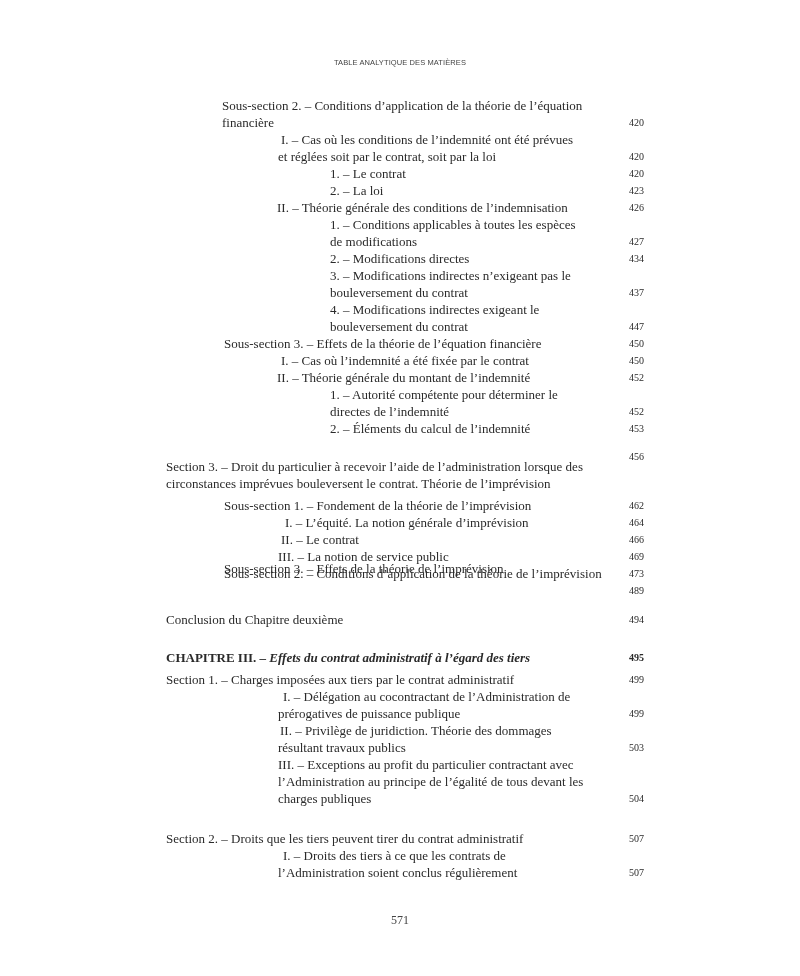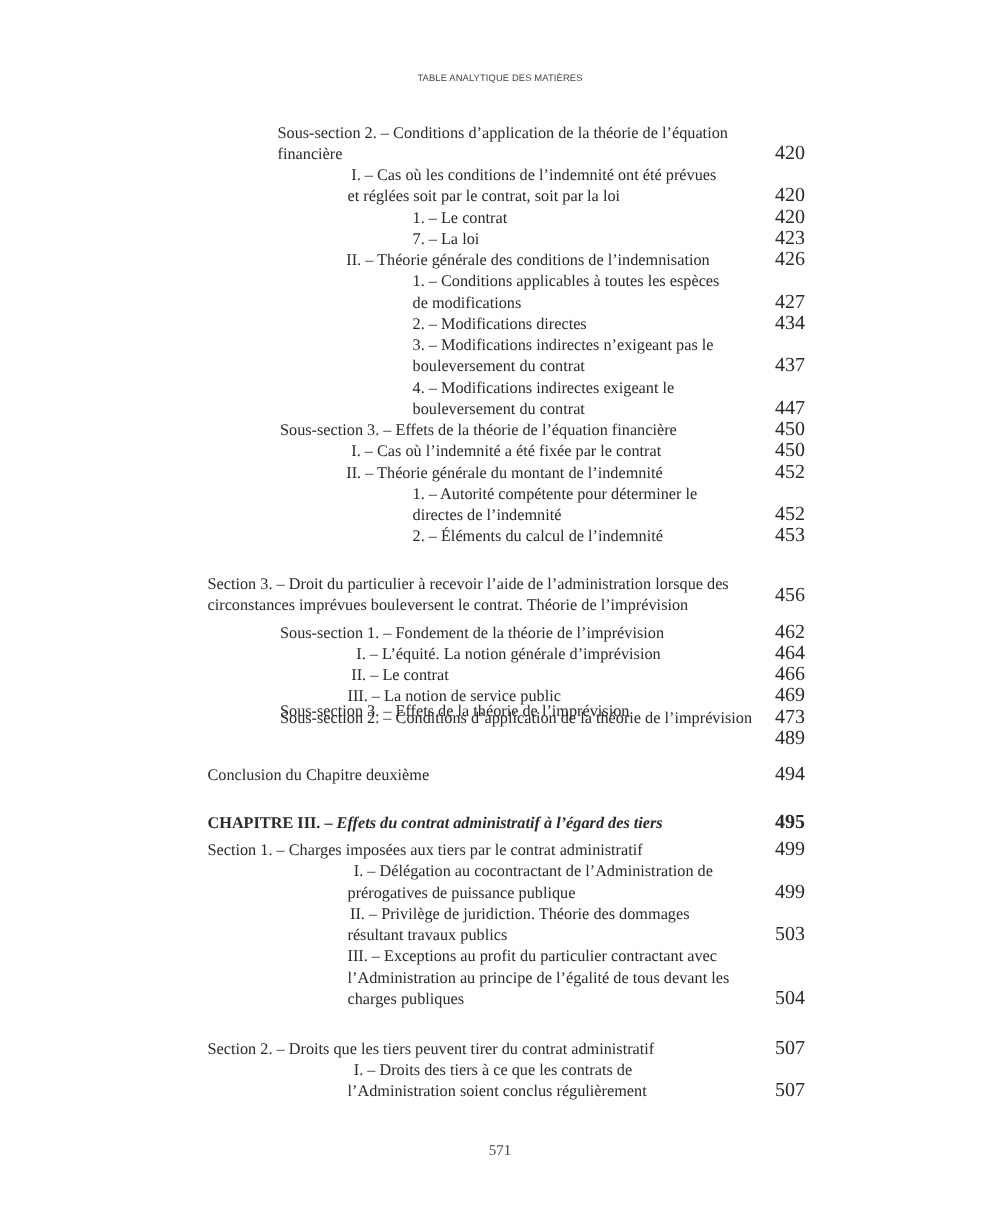--- a/index.html
+++ b/index.html
@@ -1,38 +1,38 @@
 <!DOCTYPE html>
 <html><head>
 <meta charset="utf-8">
 <style>
   html, body { margin:0; padding:0; background:#ffffff; }
   body { width:800px; height:976px; position:relative; overflow:hidden; font-family:"Liberation Serif", serif; color:#2a2a2a; }
   .header { position:absolute; top:58px; left:0; width:800px; text-align:center; font-family:"Liberation Sans", sans-serif; font-size:7.5px; color:#444; letter-spacing:0.1px; }
   .line { position:absolute; font-size:13px; line-height:17px; white-space:nowrap; }
-  .num { position:absolute; left:600px; width:44px; text-align:right; font-size:16px; line-height:17px; }
+  .num { position:absolute; left:600px; width:44px; text-align:right; font-size:10px; line-height:17px; }
   .bold { font-weight:bold; }
   .ital { font-style:italic; }
   .footer { position:absolute; top:913px; left:0; width:800px; text-align:center; font-size:12px; color:#444; }
 </style>
 </head>
 <body>
 
 <div class="header">TABLE ANALYTIQUE DES MATIÈRES</div>
 
 <div id="toc">
     <div class="line" style="left: 222px; top: 97px;">Sous-section 2. – Conditions d’application de la théorie de l’équation</div>
     <div class="line" style="left: 222px; top: 114px;">financière</div>
     <div class="num" style="top: 114px;">420</div>
     <div class="line" style="left: 281px; top: 131px;">I. – Cas où les conditions de l’indemnité ont été prévues</div>
     <div class="line" style="left: 278px; top: 148px;">et réglées soit par le contrat, soit par la loi</div>
     <div class="num" style="top: 148px;">420</div>
     <div class="line" style="left: 330px; top: 165px;">1. – Le contrat</div>
     <div class="num" style="top: 165px;">420</div>
-    <div class="line" style="left: 330px; top: 182px;">7. – La loi</div>
+    <div class="line" style="left: 330px; top: 182px;">2. – La loi</div>
     <div class="num" style="top: 182px;">423</div>
     <div class="line" style="left: 277px; top: 199px;">II. – Théorie générale des conditions de l’indemnisation</div>
     <div class="num" style="top: 199px;">426</div>
     <div class="line" style="left: 330px; top: 216px;">1. – Conditions applicables à toutes les espèces</div>
     <div class="line" style="left: 330px; top: 233px;">de modifications</div>
     <div class="num" style="top: 233px;">427</div>
     <div class="line" style="left: 330px; top: 250px;">2. – Modifications directes</div>
     <div class="num" style="top: 250px;">434</div>
     <div class="line" style="left: 330px; top: 267px;">3. – Modifications indirectes n’exigeant pas le</div>
     <div class="line" style="left: 330px; top: 284px;">bouleversement du contrat</div>
@@ -46,21 +46,21 @@
     <div class="num" style="top: 352px;">450</div>
     <div class="line" style="left: 277px; top: 369px;">II. – Théorie générale du montant de l’indemnité</div>
     <div class="num" style="top: 369px;">452</div>
     <div class="line" style="left: 330px; top: 386px;">1. – Autorité compétente pour déterminer le</div>
     <div class="line" style="left: 330px; top: 403px;">directes de l’indemnité</div>
     <div class="num" style="top: 403px;">452</div>
     <div class="line" style="left: 330px; top: 420px;">2. – Éléments du calcul de l’indemnité</div>
     <div class="num" style="top: 420px;">453</div>
     <div class="line" style="left: 166px; top: 458px;">Section 3. – Droit du particulier à recevoir l’aide de l’administration lorsque des</div>
     <div class="line" style="left: 166px; top: 475px;">circonstances imprévues bouleversent le contrat. Théorie de l’imprévision</div>
-    <div class="num" style="top: 468px; text-align: right;">456</div>
+    <div class="num" style="top: 448px; text-align: right;">456</div>
     <div class="line" style="left: 224px; top: 497px;">Sous-section 1. – Fondement de la théorie de l’imprévision</div>
     <div class="num" style="top: 497px;">462</div>
     <div class="line" style="left: 285px; top: 514px;">I. – L’équité. La notion générale d’imprévision</div>
     <div class="num" style="top: 514px;">464</div>
     <div class="line" style="left: 281px; top: 531px;">II. – Le contrat</div>
     <div class="num" style="top: 531px;">466</div>
     <div class="line" style="left: 278px; top: 548px;">III. – La notion de service public</div>
     <div class="num" style="top: 548px;">469</div>
     <div class="line" style="left: 224px; top: 565px;">Sous-section 2. – Conditions d’application de la théorie de l’imprévision</div>
     <div class="num" style="top: 565px;">473</div>

